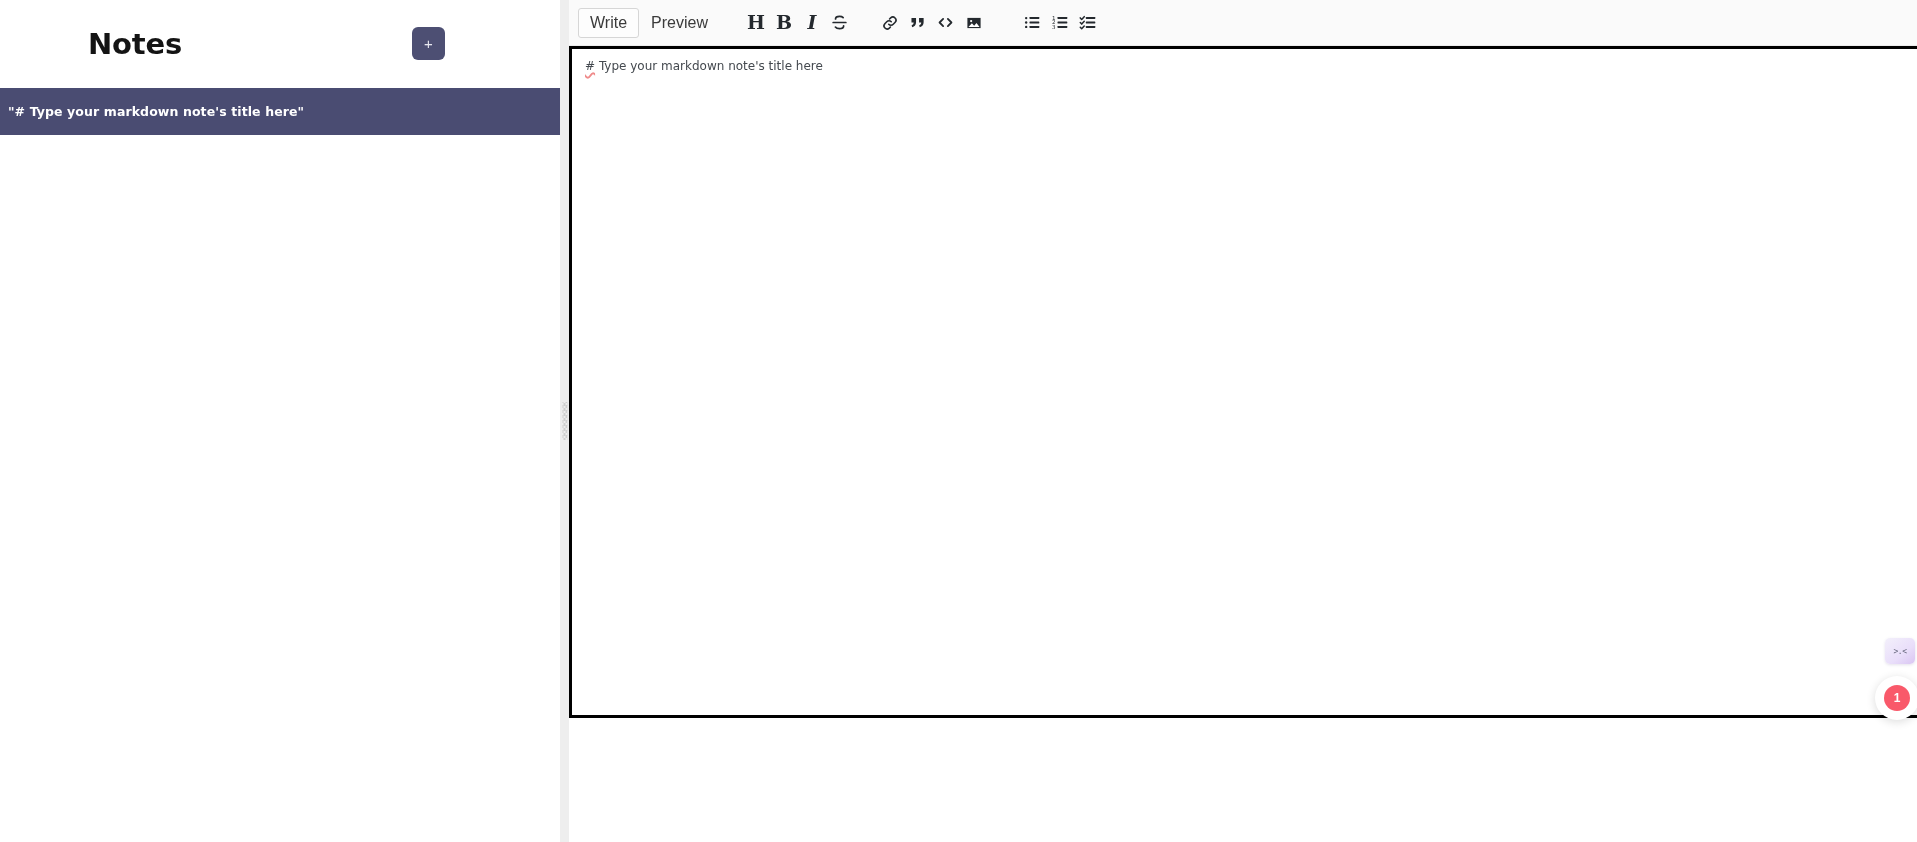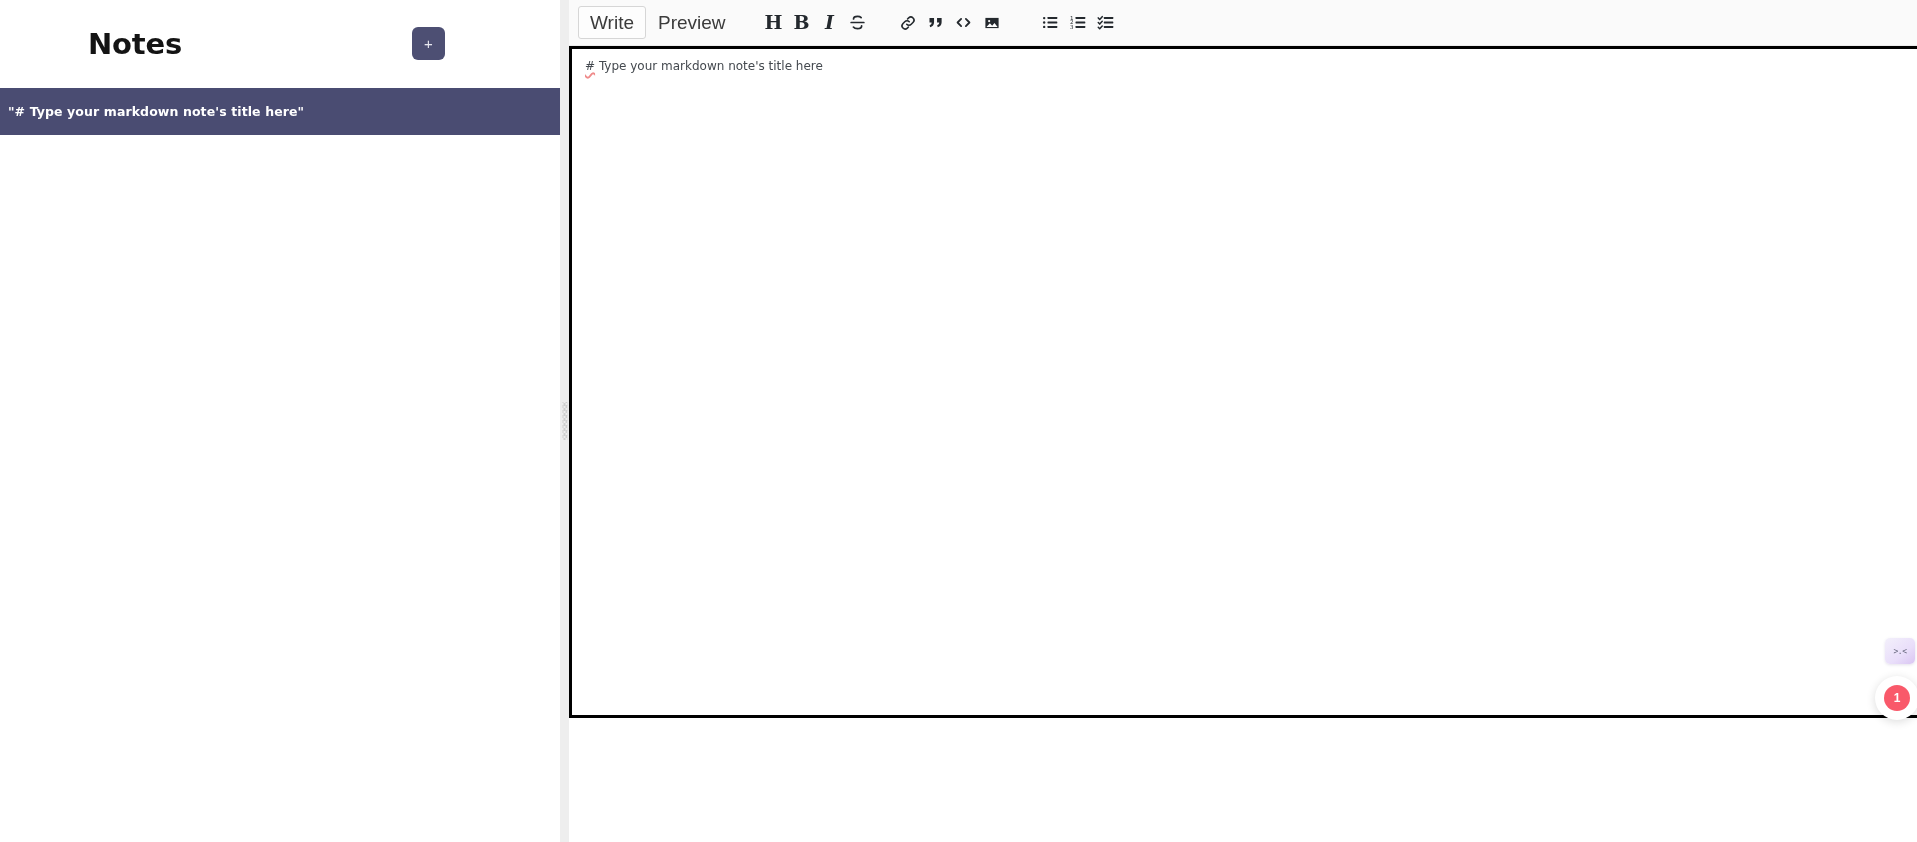--- a/index.html
+++ b/index.html
@@ -113,21 +113,21 @@
   .md-toolbar {
     height: 46px;
     background: #fafafa;
     border-bottom: 1px solid #ececec;
     display: flex;
     align-items: center;
     padding-left: 9px;
     flex: 0 0 46px;
   }
   .tab-btn {
-    font-size: 19px;
+    font-size: 16px;
     color: #3b3b3b;
     padding: 4px 11px;
     border-radius: 3px;
     cursor: pointer;
     background: transparent;
     border: 1px solid transparent;
     font-family: "Liberation Sans", sans-serif;
     line-height: 1.25;
   }
   .tab-btn.active {

